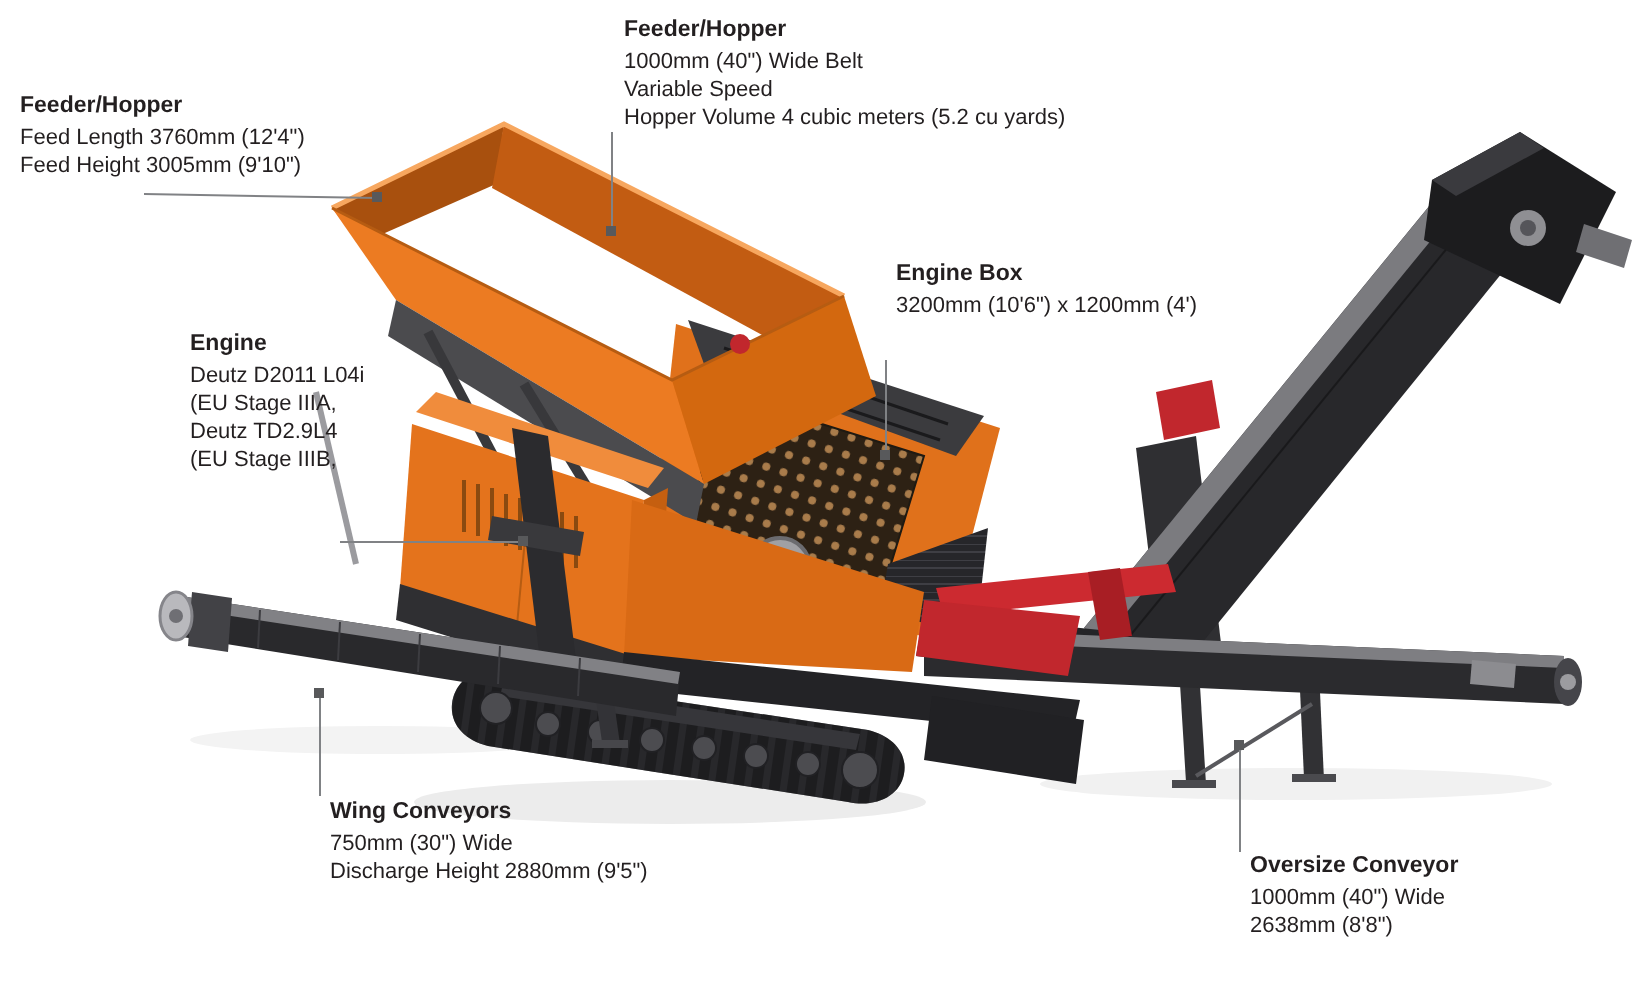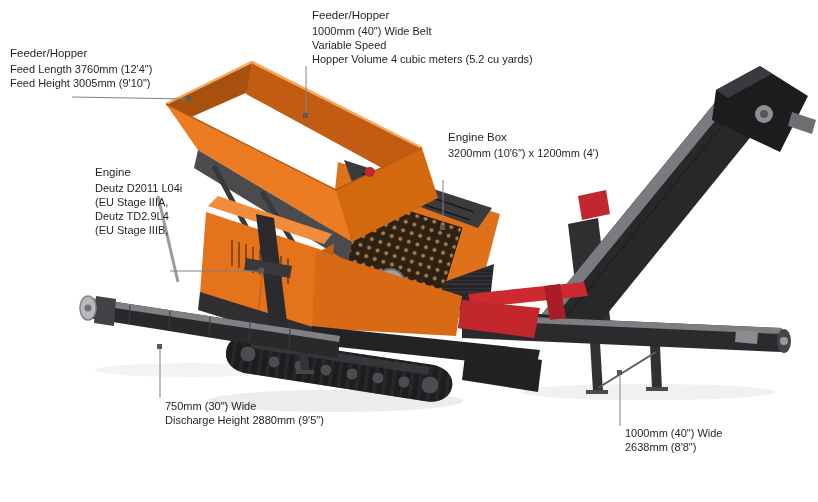--- a/index.html
+++ b/index.html
@@ -1,21 +1,21 @@
 <!DOCTYPE html>
 <html><head>
 <meta charset="utf-8">
 <style>
   * { margin:0; padding:0; box-sizing:border-box; }
   html,body { background:#ffffff; }
   body { font-family:"Liberation Sans", sans-serif; }
   .stage { position:relative; width:818px; height:502px; background:#ffffff; overflow:hidden; }
   .figure-svg { position:absolute; left:0; top:0; }
   .callout { position:absolute; color:#231f20; font-size:11px; line-height:14px; }
-  .callout-title { font-weight:400; font-size:11.5px; margin-bottom:2px; color:#231f20; }
+  .callout-title { font-weight:700; font-size:11.5px; margin-bottom:2px; color:#231f20; }
   .callout-line { white-space:nowrap; }
 </style>
 </head>
 <body>
 
 <div class="stage">
 
   <svg class="figure-svg" width="818" height="502" viewBox="0 0 818 502" xmlns="http://www.w3.org/2000/svg">
     <defs>
       <pattern id="meshPat" width="9" height="9" patternUnits="userSpaceOnUse" patternTransform="rotate(18)">
@@ -203,26 +203,28 @@
     <div class="callout-title">Engine</div>
     <div>
         <div class="callout-line">Deutz D2011 L04i</div>
         <div class="callout-line">(EU Stage IIIA,</div>
         <div class="callout-line">Deutz TD2.9L4</div>
         <div class="callout-line">(EU Stage IIIB,</div>
       </div>
   </div>
 
   <div class="callout" style="left:165px; top:399px; width:200px;">
+    <div class="callout-title">Wing Conveyors</div>
     <div>
         <div class="callout-line">750mm (30") Wide</div>
         <div class="callout-line">Discharge Height 2880mm (9'5")</div>
       </div>
   </div>
 
   <div class="callout" style="left:625px; top:426px; width:160px;">
+    <div class="callout-title">Oversize Conveyor</div>
     <div>
         <div class="callout-line">1000mm (40") Wide</div>
         <div class="callout-line">2638mm (8'8")</div>
       </div>
   </div>
 
 </div>
 
 </body></html>

